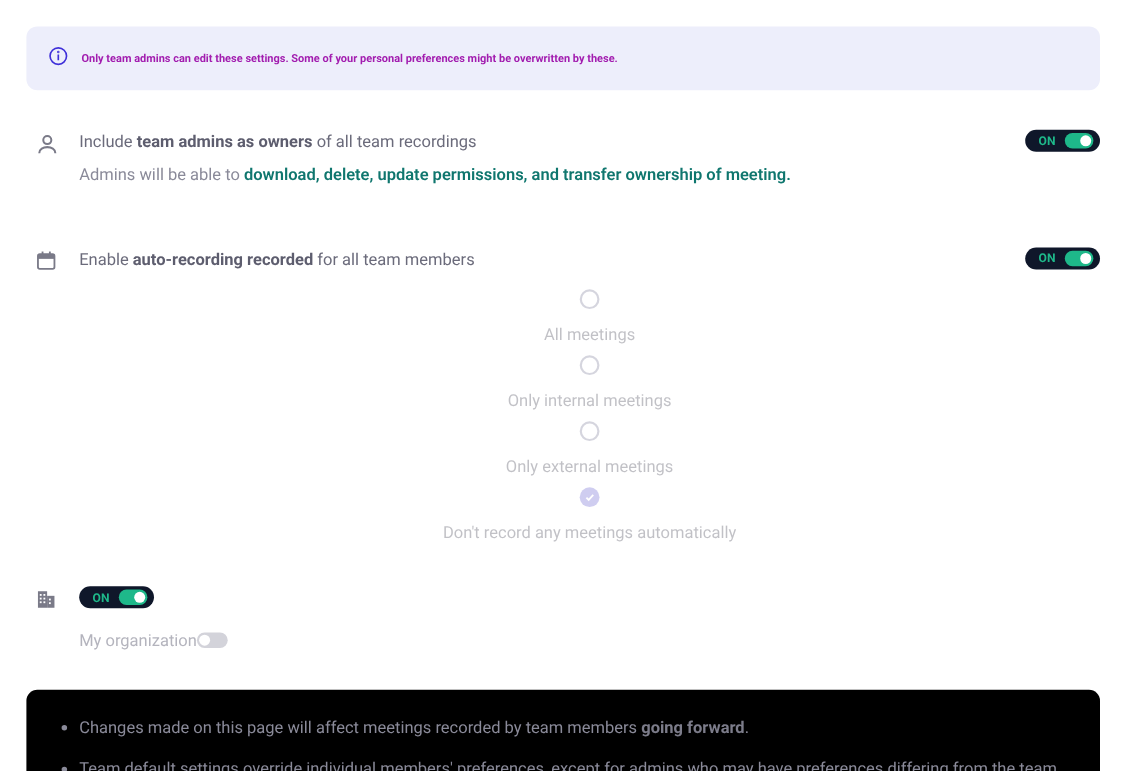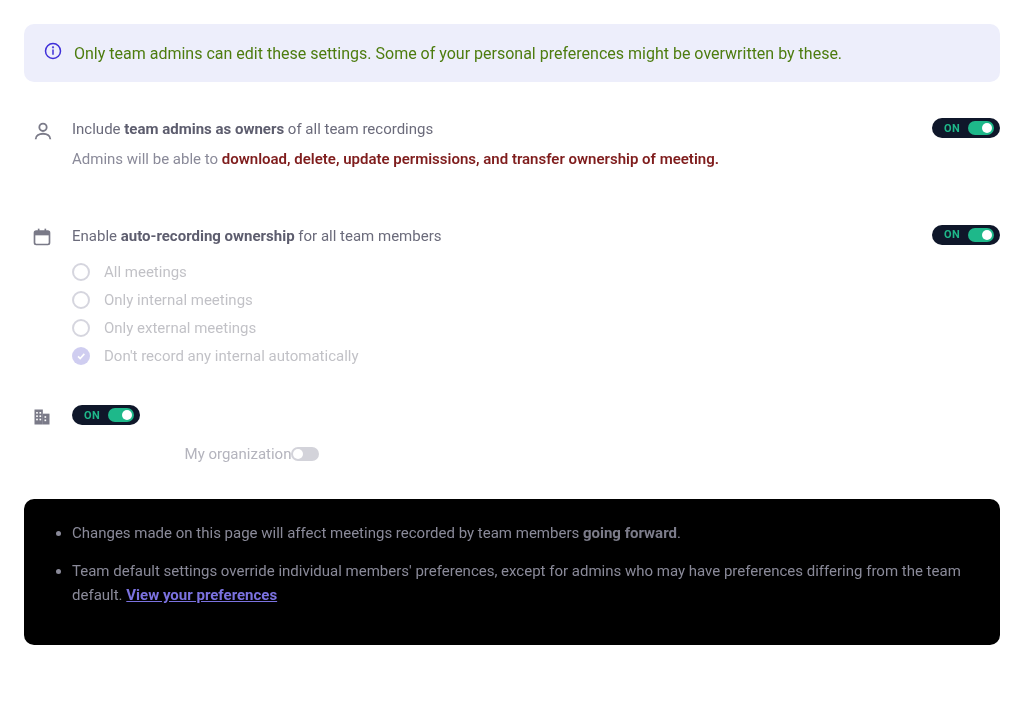--- a/index.html
+++ b/index.html
@@ -15,23 +15,23 @@
   background: #edeefb;
   border-radius: 10px;
   padding: 18px 20px;
   display: flex;
   align-items: center;
   gap: 12px;
   margin-bottom: 36px;
 }
 .info-banner svg { flex-shrink: 0; }
 .info-banner-text {
-  color: #4d7c0f;
-  font-weight: 400;
-  font-size: 16px;
+  color: #a21caf;
+  font-weight: 700;
+  font-size: 10px;
 }
 .setting-row {
   display: flex;
   align-items: flex-start;
   margin-bottom: 8px;
   margin-top: 36px;
 }
 .setting-icon {
   width: 48px;
   padding-left: 8px;
@@ -45,21 +45,21 @@
   line-height: 1.5;
   margin-bottom: 6px;
 }
 .setting-title .bold { font-weight: 700; color: #5d5d6e; }
 .setting-sub {
   font-size: 15px;
   color: #8a8a99;
   line-height: 1.6;
   margin-bottom: 18px;
 }
-.setting-sub .bold-sub { font-weight: 600; color: #7f1d1d; }
+.setting-sub .bold-sub { font-weight: 600; color: #0f766e; }
 .toggle-area {
   display: flex;
   align-items: center;
   gap: 8px;
   background: #0f172a;
   border-radius: 16px;
   padding: 3px 6px 3px 12px;
 }
 .toggle-label {
   font-size: 11px;
@@ -88,20 +88,21 @@
   padding-left: 48px;
   margin-top: 10px;
   margin-bottom: 40px;
 }
 .radio-item {
   display: flex;
   align-items: center;
   gap: 14px;
   margin-bottom: 10px;
   opacity: 0.55;
+  flex-direction: column;
 }
 .radio-circle {
   width: 18px;
   height: 18px;
   border: 2px solid #b4b4c4;
   border-radius: 50%;
   flex-shrink: 0;
 }
 .radio-check {
   width: 18px;
@@ -119,21 +120,21 @@
   color: #909099;
 }
 .sub-toggle-group {
   padding-left: 48px;
   margin-top: 14px;
   margin-bottom: 36px;
 }
 .sub-toggle-item {
   display: flex;
   align-items: center;
-  justify-content: center;
+  justify-content: flex-start;
   width: 360px;
   margin-bottom: 18px;
 }
 .sub-toggle-label {
   font-size: 15px;
   color: #a7a7b2;
   opacity: 0.85;
 }
 .small-toggle {
   width: 28px;
@@ -228,21 +229,21 @@
   <div class="setting-icon">
     <svg width="20" height="20" viewBox="0 0 24 24" fill="#7a7a88">
       <rect x="3" y="5" width="18" height="16" rx="2" fill="none" stroke="#7a7a88" stroke-width="2"></rect>
       <rect x="3" y="5" width="18" height="5" fill="#7a7a88"></rect>
       <rect x="7" y="2" width="2" height="5" fill="#7a7a88"></rect>
       <rect x="15" y="2" width="2" height="5" fill="#7a7a88"></rect>
     </svg>
   </div>
   <div class="setting-body">
     <div class="setting-title">
-      <span>Enable </span><span class="bold">auto-recording ownership</span><span> for all team members</span>
+      <span>Enable </span><span class="bold">auto-recording recorded</span><span> for all team members</span>
     </div>
   </div>
   <div class="toggle-area">
     <span class="toggle-label">ON</span>
     <span class="toggle-switch"></span>
   </div>
 </div>
 
 <div class="radio-group">
   <div class="radio-item">
@@ -256,21 +257,21 @@
   <div class="radio-item">
     <span class="radio-circle"></span>
     <span class="radio-label">Only external meetings</span>
   </div>
   <div class="radio-item">
     <span class="radio-check">
       <svg width="10" height="10" viewBox="0 0 24 24" fill="none" stroke="#fff" stroke-width="4">
         <polyline points="5 13 10 18 20 7"></polyline>
       </svg>
     </span>
-    <span class="radio-label">Don't record any internal automatically</span>
+    <span class="radio-label">Don't record any meetings automatically</span>
   </div>
 </div>
 
 <div class="setting-row">
   <div class="setting-icon">
     <svg width="20" height="20" viewBox="0 0 24 24" fill="#7a7a88">
       <rect x="3" y="3" width="10" height="18"></rect>
       <rect x="13" y="8" width="8" height="13"></rect>
       <rect x="5" y="6" width="2" height="2" fill="#fff"></rect>
       <rect x="9" y="6" width="2" height="2" fill="#fff"></rect>

